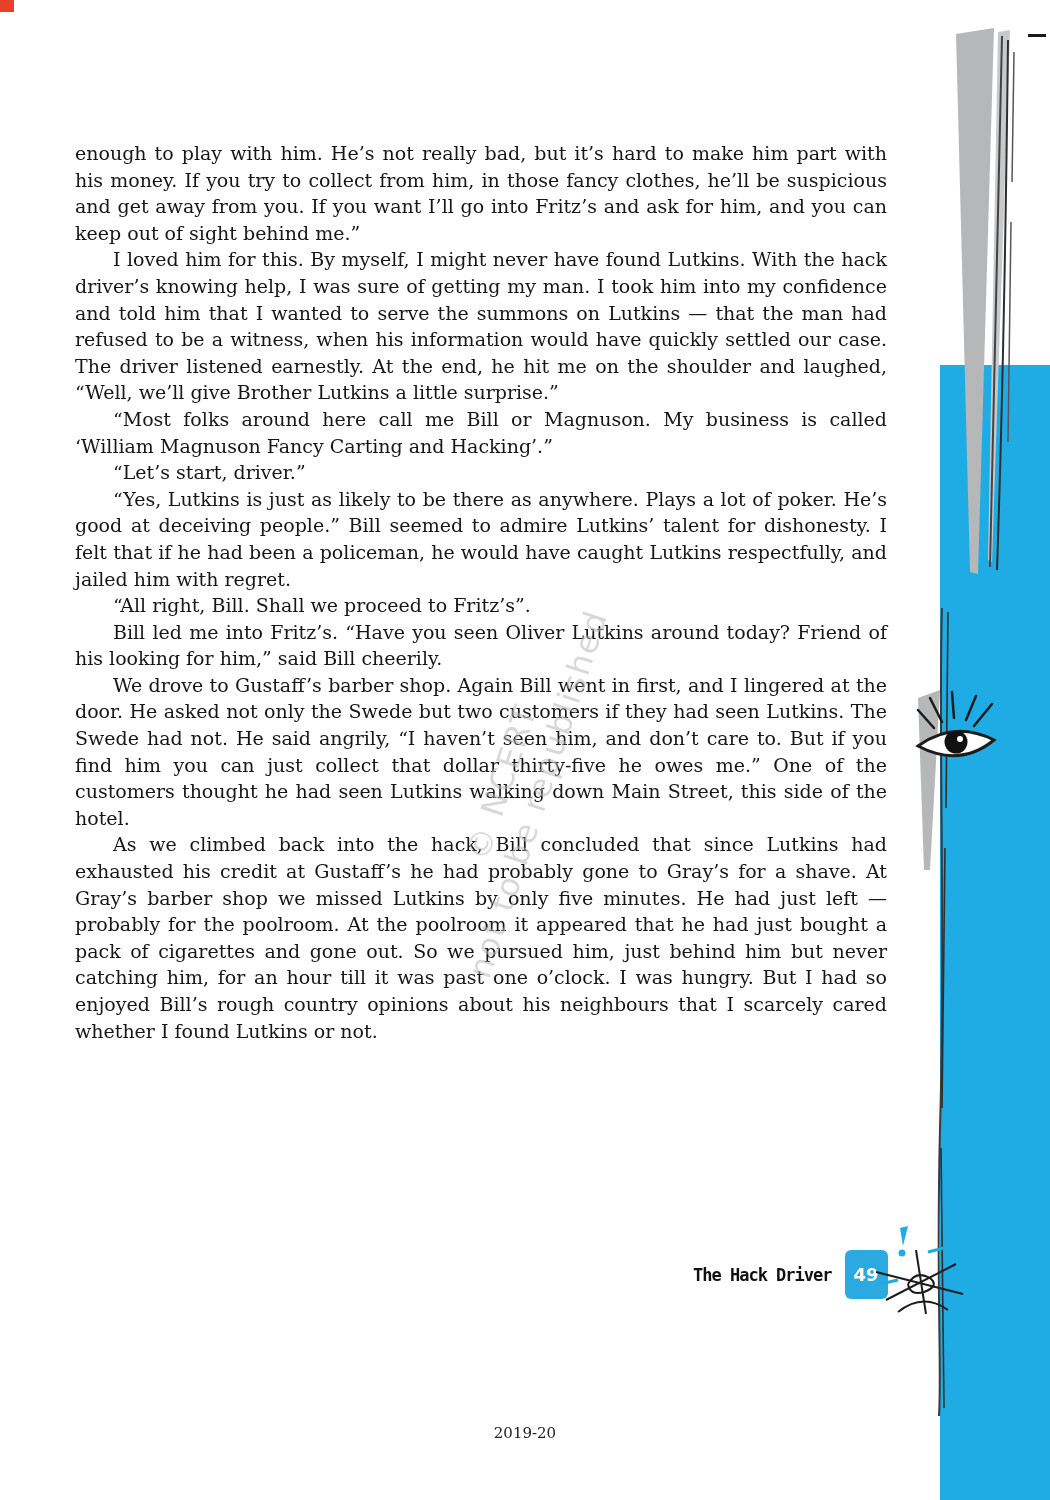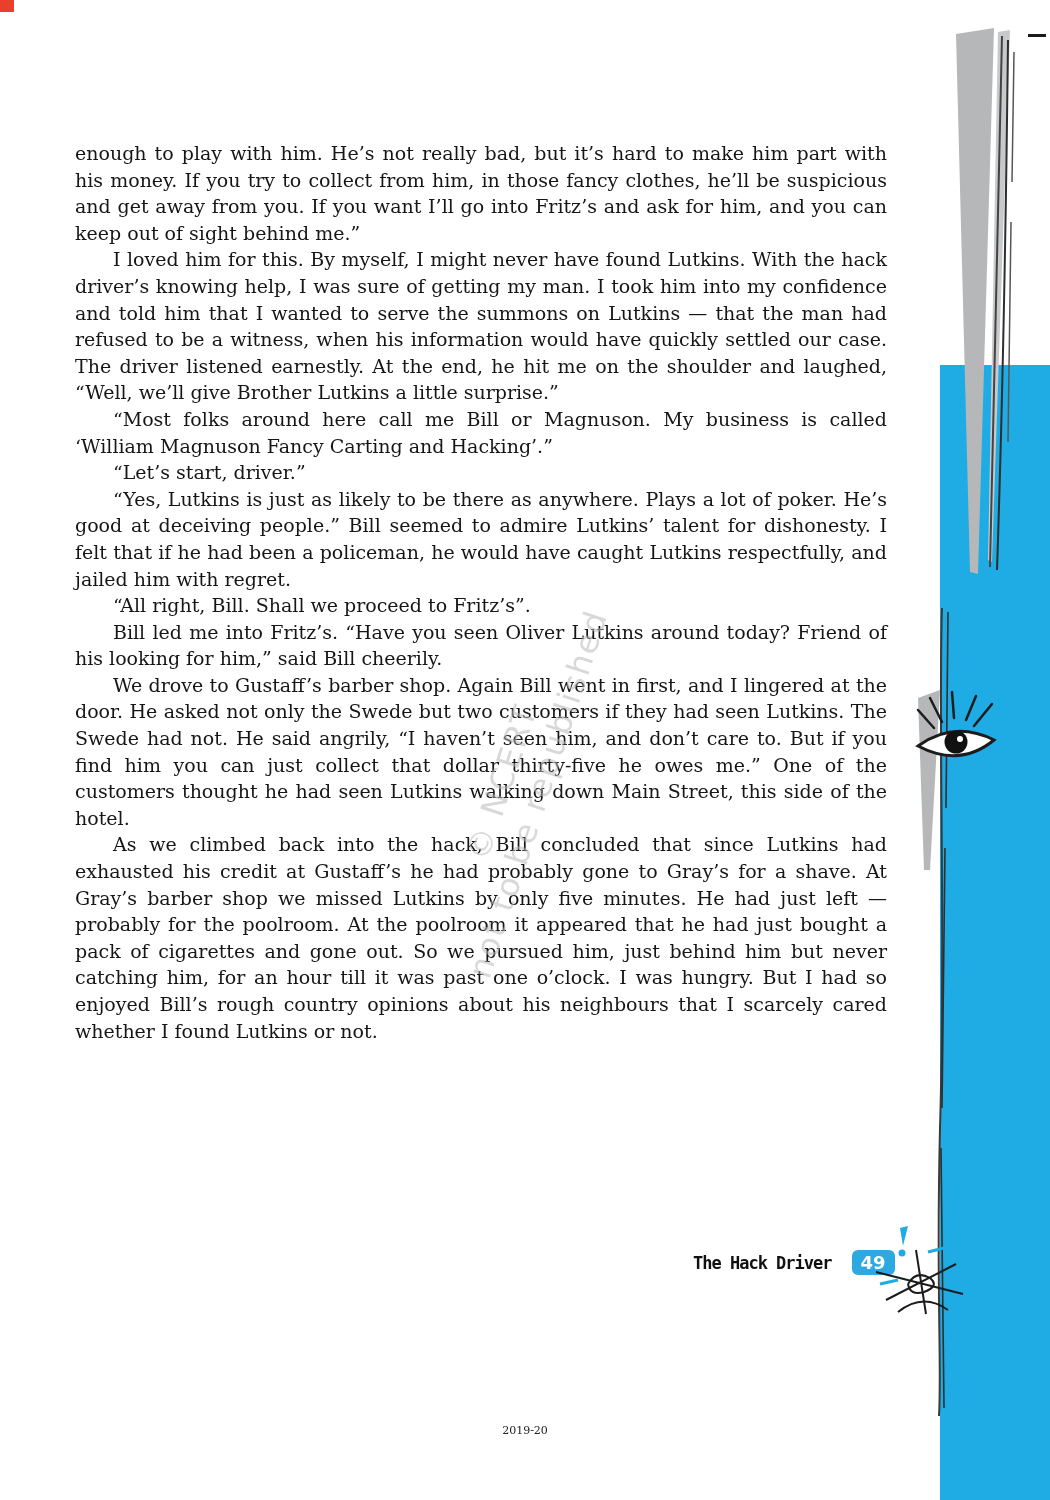--- a/index.html
+++ b/index.html
@@ -20,28 +20,28 @@
                font-size:19px;line-height:26.6px;text-align:justify;color:#161616;}
   .text-column p{margin:0;text-indent:38px;}
   .text-column p.no-indent{text-indent:0;}
   
   .watermark{position:absolute;left:320px;top:750px;width:400px;z-index:3;
              transform:rotate(-72deg);text-align:center;color:#b9b9b9;opacity:0.55;
              font-size:32px;letter-spacing:2px;font-family:"DejaVu Sans","Liberation Sans",sans-serif;
              pointer-events:none;}
   .watermark div{white-space:nowrap;}
   
-  .footer{position:absolute;left:693px;top:1250px;display:flex;align-items:center;gap:20px;z-index:2;}
+  .footer{position:absolute;left:693px;top:1250px;display:flex;align-items:center;gap:13px;z-index:2;}
   .chapter-title{font-family:"DejaVu Sans Mono","Liberation Mono",monospace;
                  font-weight:bold;font-size:17px;color:#111;letter-spacing:-1px;}
   .page-badge{display:inline-block;background:#2ba9e0;color:#ffffff;font-weight:bold;
-              font-size:18px;padding:2px 9px;border-radius:6px;
+              font-size:18px;padding:14px 9px;border-radius:6px;
               font-family:"DejaVu Sans","Liberation Sans",sans-serif;}
   .year{position:absolute;left:0;top:1424px;width:1050px;text-align:center;
-        font-size:11px;color:#222;z-index:2;}
+        font-size:15px;color:#222;z-index:2;}
 </style>
 </head>
 <body>
 
 <div class="sheet">
 
   <div class="corner-red"></div>
   <div class="crop-mark"></div>
   <div class="blue-band"></div>
 

